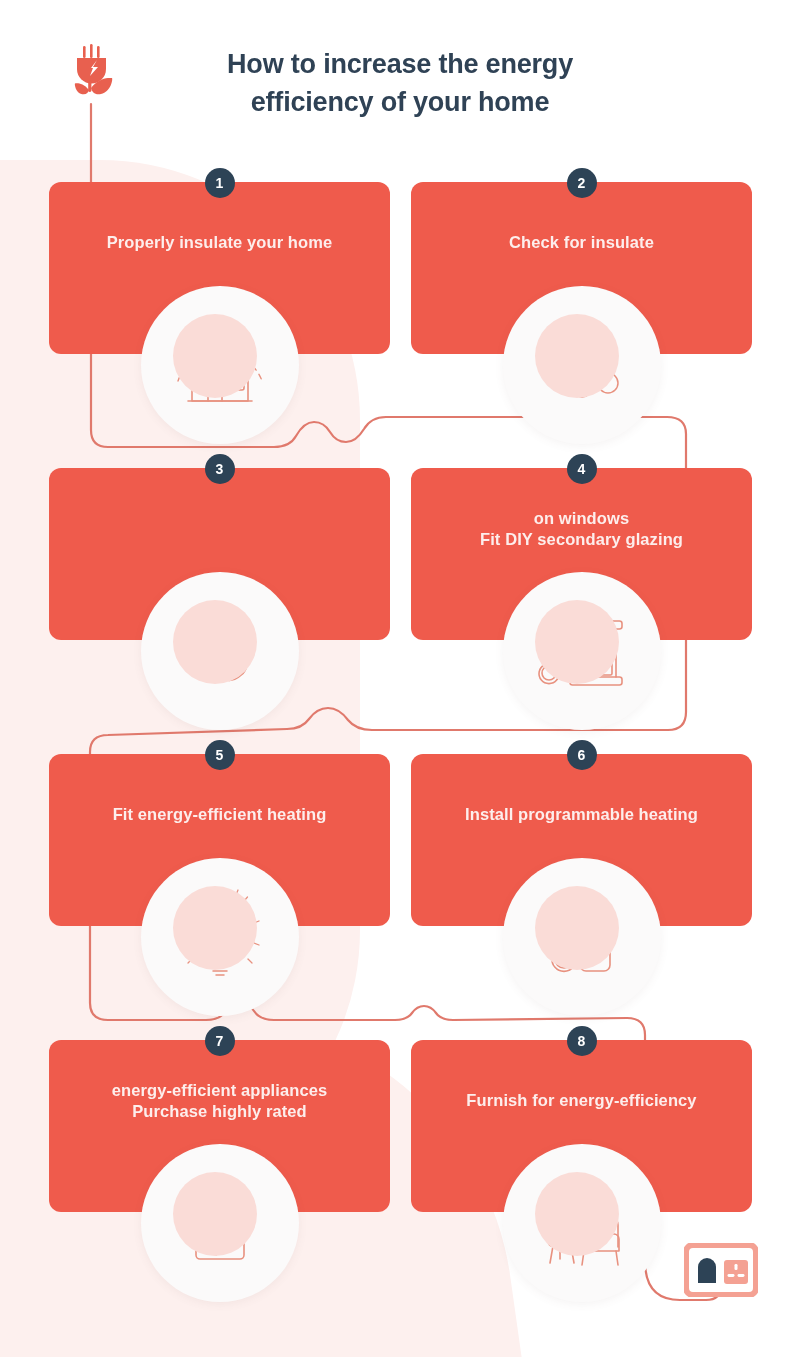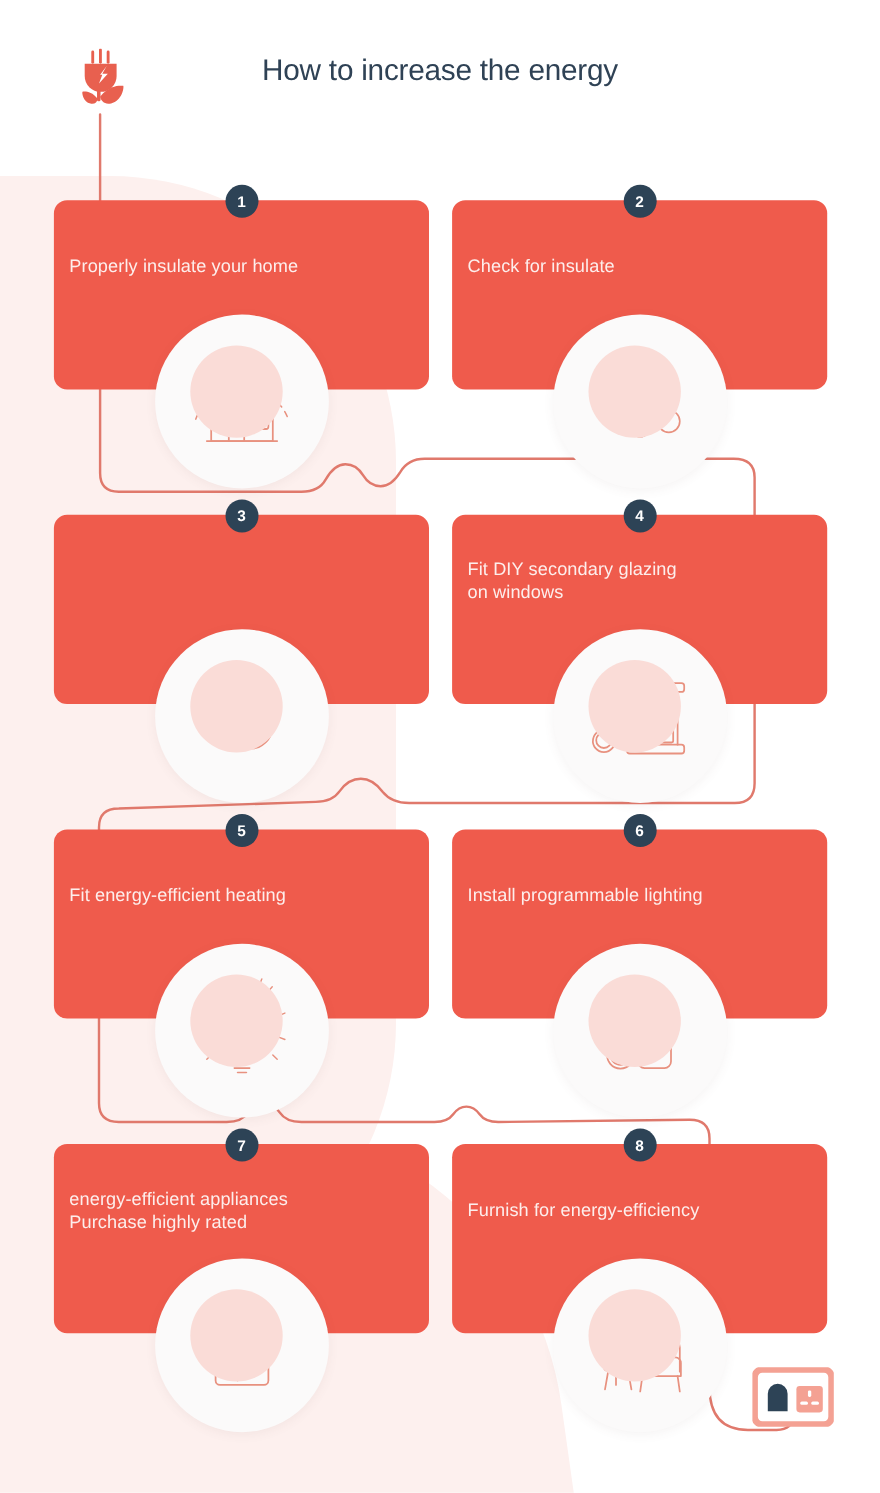--- a/index.html
+++ b/index.html
@@ -38,24 +38,24 @@
     position:absolute;left:50%;top:-14px;transform:translateX(-50%);
     width:30px;height:30px;border-radius:50%;
     background:#2d4356;
     color:#ffffff;
     font-size:14px;font-weight:bold;
     display:flex;align-items:center;justify-content:center;
     line-height:1;
   }
   .card-title{
     position:absolute;left:14px;right:14px;top:50px;
-    text-align:left;
+    text-align:center;
     color:#fdeeec;
     font-size:16.5px;
-    font-weight:normal;
+    font-weight:bold;
     line-height:1.28;
     letter-spacing:0.1px;
   }
   .card-title.two-line{top:40px;}
 
   
   .bubble{
     position:absolute;left:50%;top:104px;transform:translateX(-50%);
     width:158px;height:158px;border-radius:50%;
     background:#fbfafa;
@@ -63,21 +63,21 @@
     display:flex;align-items:center;justify-content:center;
   }
   .bubble svg{display:block;}
   .blob{position:absolute;left:32px;top:28px;width:84px;height:84px;border-radius:50%;background:#fadcd7;}
 
   
   #page-title{
     position:absolute;left:150px;top:46px;width:500px;
     text-align:center;
     color:#2f4255;
-    font-size:27px;font-weight:normal;line-height:1.4;
+    font-size:27px;font-weight:bold;line-height:1.4;
     letter-spacing:-0.2px;
   }
 </style>
 </head>
 <body>
 
 <div id="stage">
 
   <div class="bg-wash" id="bgA"></div>
   <div class="bg-wash" id="bgB"></div>
@@ -175,22 +175,22 @@
           </g>
           <path d="M70 24 a11 6 0 1 0 -2 12" transform="rotate(-38 50 50)"></path>
         </g>
       </svg>
     </div>
   </div>
 
   <div class="card" style="left:411px;top:468px;">
     <div class="card-num">4</div>
     <div class="card-title two-line">
+      <div>on windows</div>
       <div>Fit DIY secondary glazing</div>
-      <div>on windows</div>
     </div>
     <div class="bubble">
       <div class="blob"></div>
       <svg width="108" height="100" viewBox="0 0 108 100">
         <g fill="none" stroke="#e8917f" stroke-width="1.6" stroke-linejoin="round" stroke-linecap="round">
           <path d="M16 24 a5 5 0 0 1 10 0 L26 64 a10 10 0 1 1 -10 0 z"></path>
           <circle cx="21" cy="72" r="7"></circle>
           <circle cx="21" cy="34" r="1.6"></circle>
             <circle cx="21" cy="41" r="1.6"></circle>
           <circle cx="21" cy="48" r="1.6"></circle>
@@ -234,21 +234,21 @@
             <path d="M34 8 L32 3"></path>
             <path d="M66 8 L68 3"></path>
           </g>
         </g>
       </svg>
     </div>
   </div>
 
   <div class="card" style="left:411px;top:754px;">
     <div class="card-num">6</div>
-    <div class="card-title">Install programmable lighting</div>
+    <div class="card-title">Install programmable heating</div>
     <div class="bubble">
       <div class="blob"></div>
       <svg width="100" height="100" viewBox="0 0 100 100">
         <g fill="none" stroke="#e8917f" stroke-width="1.6" stroke-linejoin="round" stroke-linecap="round">
           <path d="M26 20 a6 6 0 0 1 12 0 L38 62 a12 12 0 1 1 -12 0 z"></path>
           <circle cx="32" cy="72" r="9"></circle>
           <path d="M38 30 L45 30 M38 38 L45 38 M38 46 L45 46"></path>
           <rect x="48" y="32" width="30" height="52" rx="6"></rect>
           <path d="M57 32 L57 35 a2 2 0 0 0 2 2 L67 37 a2 2 0 0 0 2 -2 L69 32"></path>
           <text x="53" y="70" font-family="Liberation Sans, sans-serif" font-size="15" fill="#e8917f" stroke="none" font-weight="bold">24°</text>
@@ -309,15 +309,16 @@
       <path d="M14 24 a9 9 0 0 1 18 0 L32 40 L14 40 z" fill="#2d4356"></path>
       <rect x="40" y="17" width="24" height="24" rx="3" fill="#f4a193"></rect>
       <rect x="50.5" y="21" width="3" height="6" rx="1.3" fill="#ffffff"></rect>
       <rect x="43.5" y="31" width="7" height="3" rx="1.4" fill="#ffffff"></rect>
       <rect x="53.5" y="31" width="7" height="3" rx="1.4" fill="#ffffff"></rect>
     </svg>
   </div>
 
   <div id="page-title">
     <div>How to increase the energy</div>
+    <div>efficiency of your home</div>
   </div>
 
 </div>
 
 </body></html>

